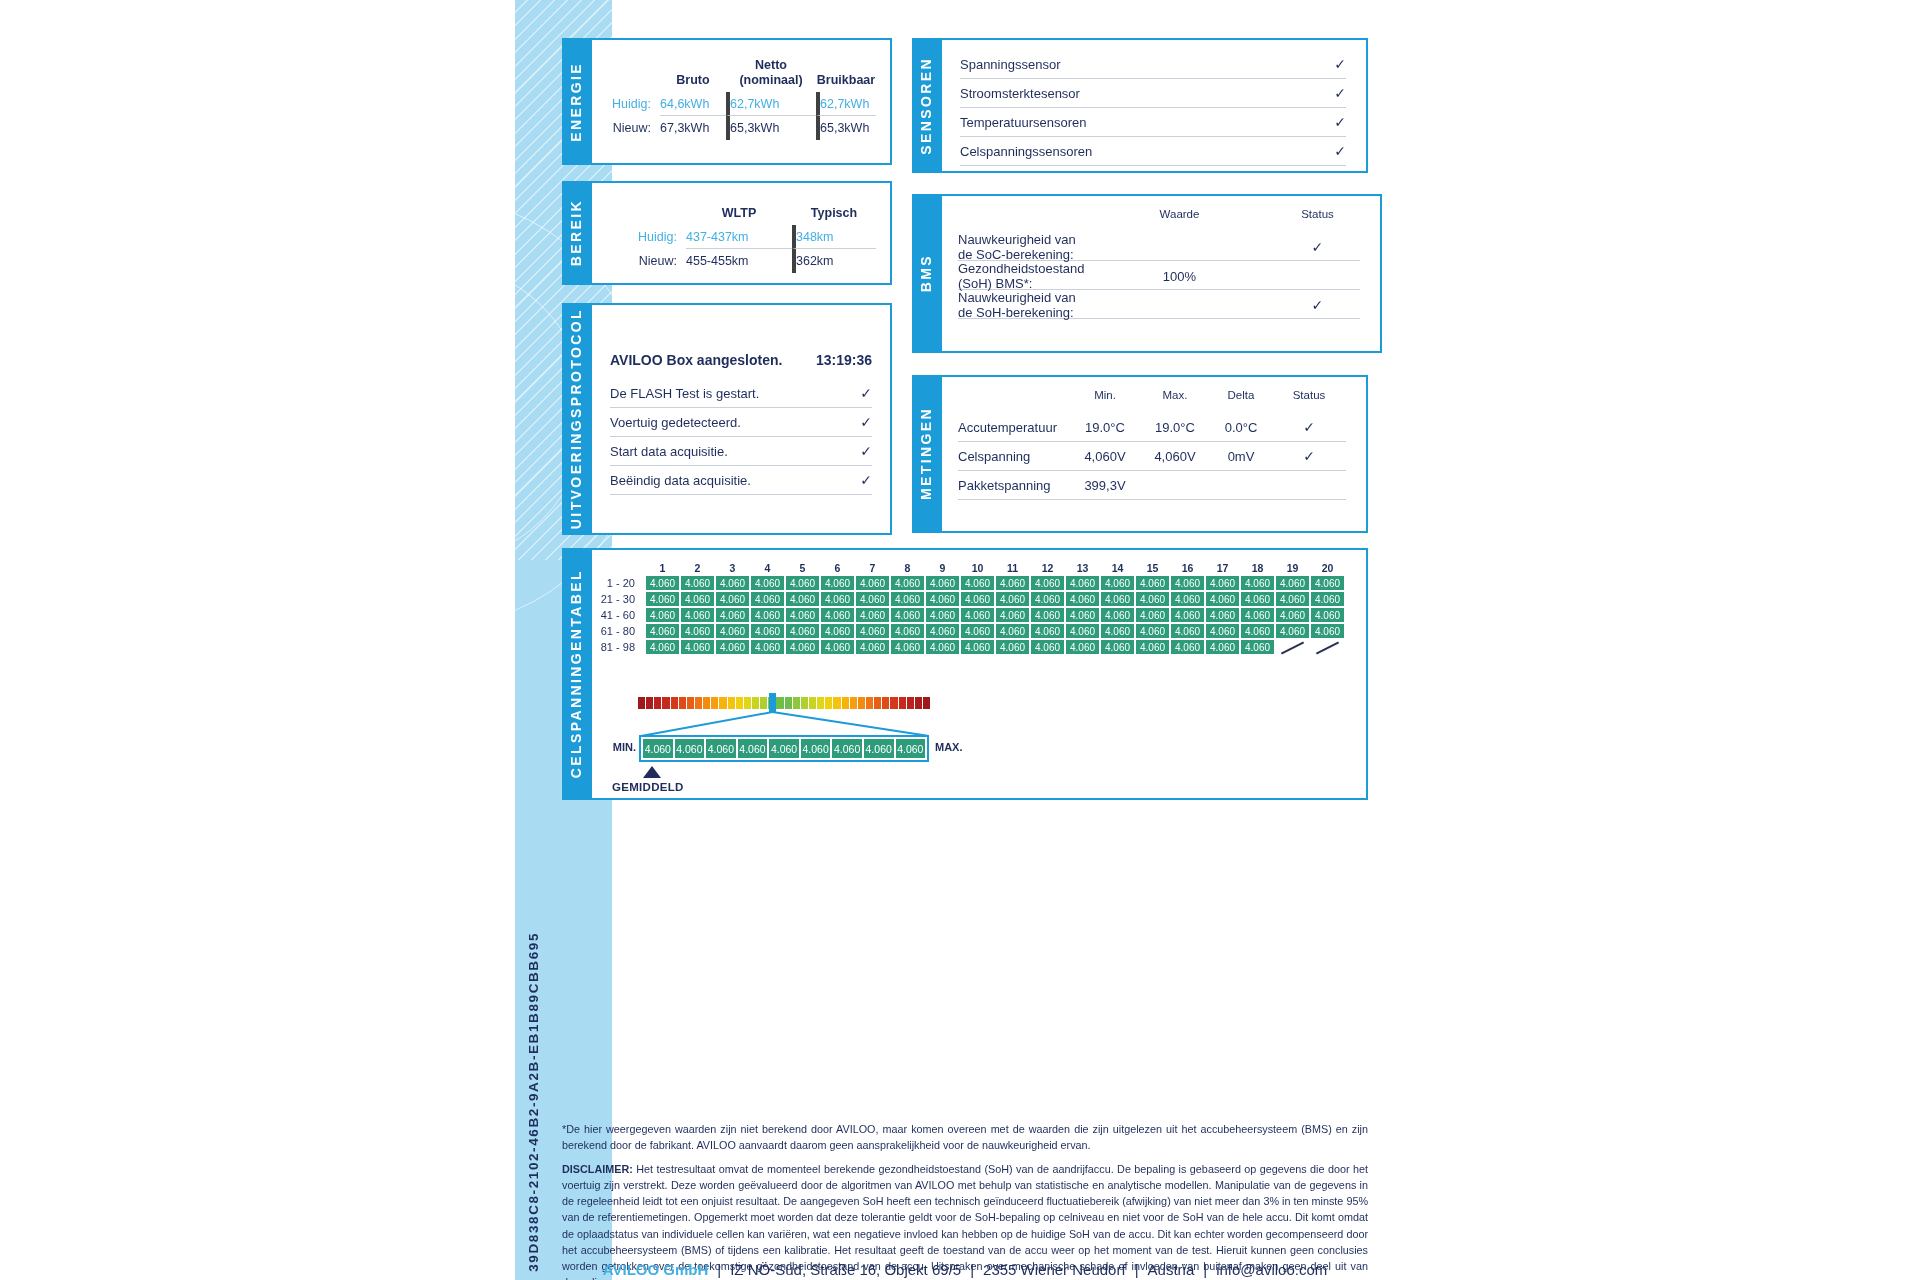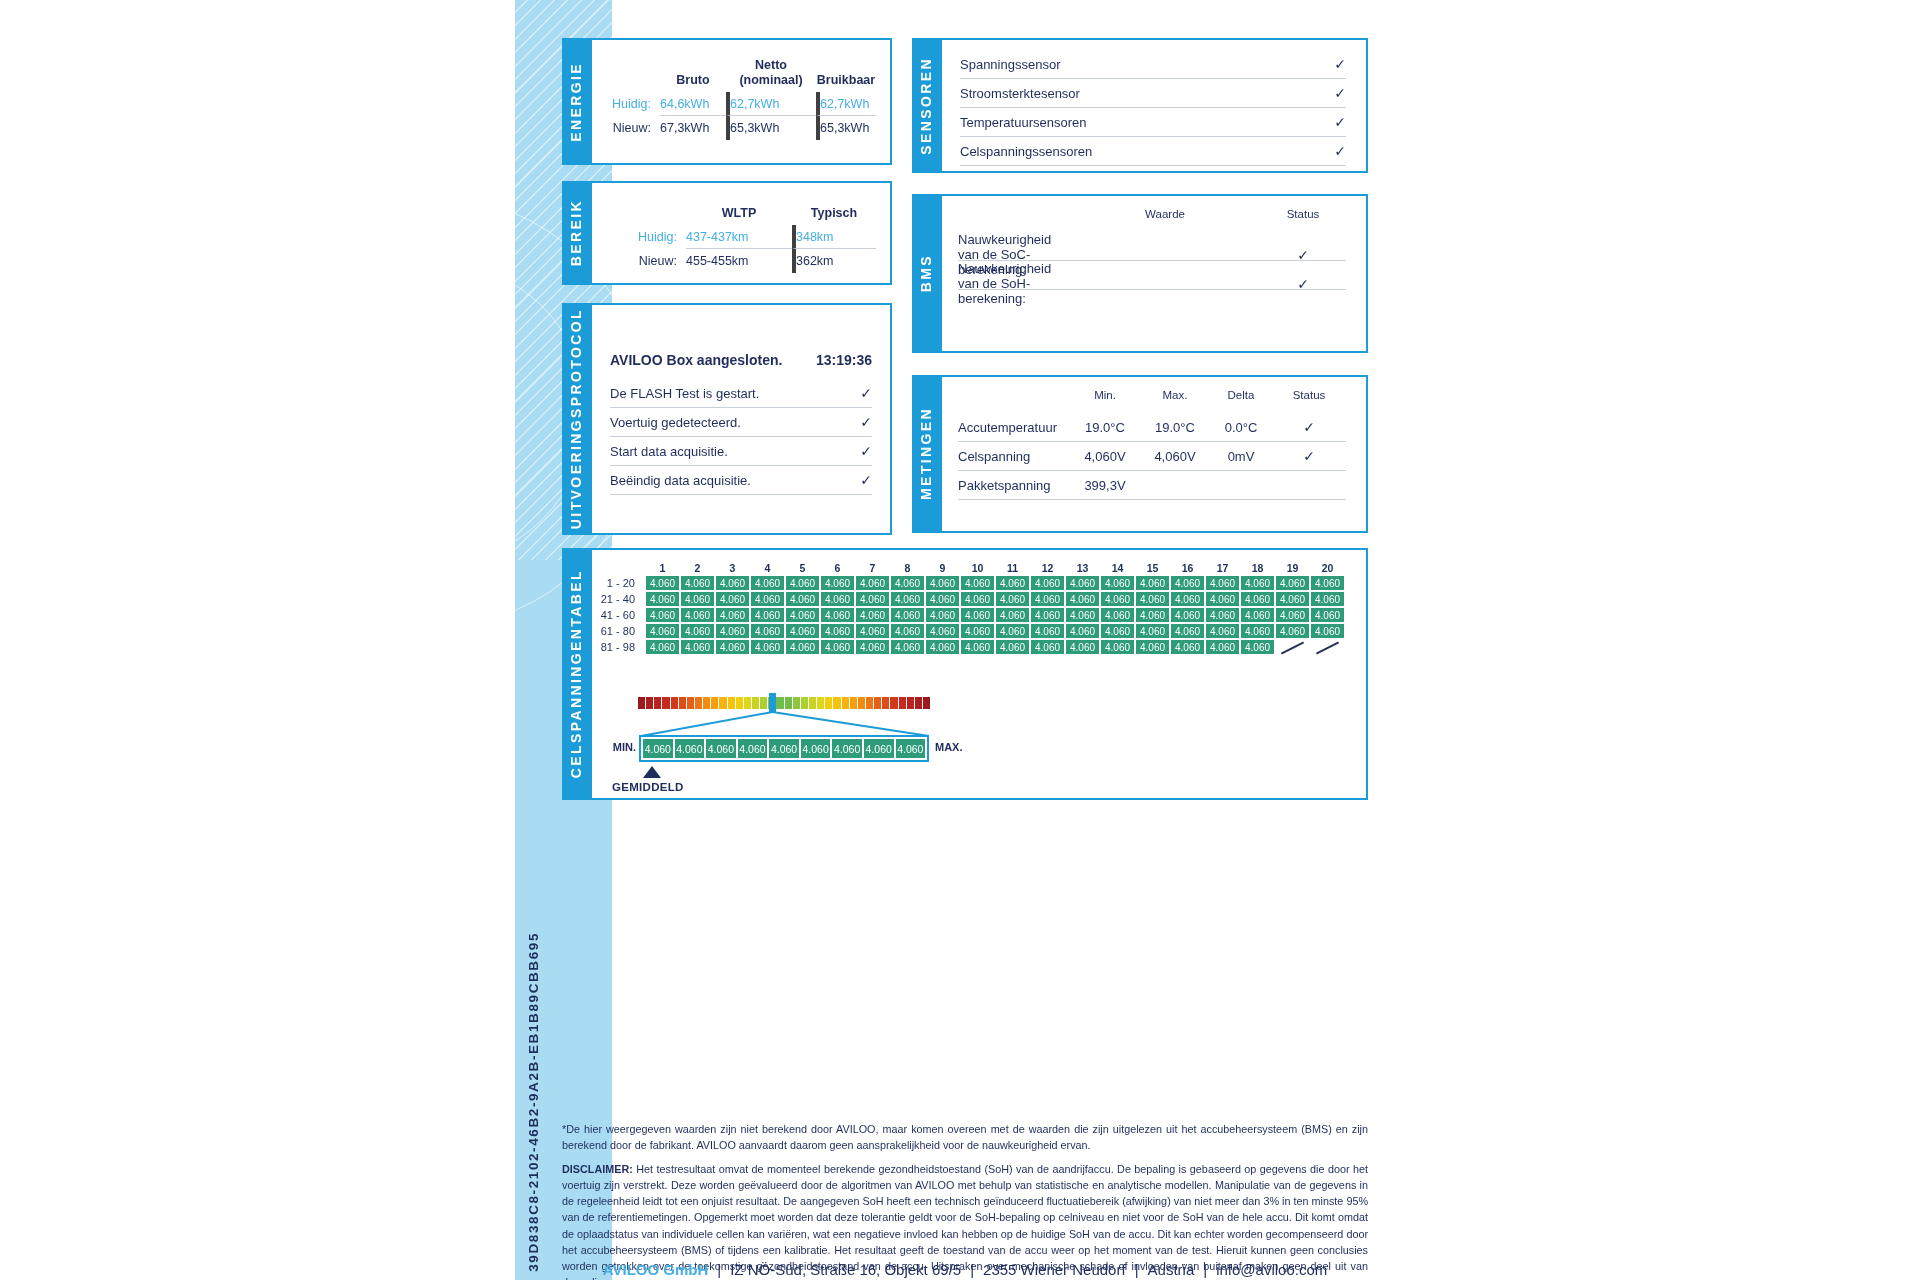--- a/index.html
+++ b/index.html
@@ -209,20 +209,25 @@
     <div class="box gtbl" id="bms-grid">
         <div class="bms-head">
           <div></div>
           <div>Waarde</div>
           <div>Status</div>
         </div>
         <div class="bms-row">
           <div class="glabel">Nauwkeurigheid van de SoC-berekening:</div>
           <div class="gcell"></div>
           <div class="gcell chk">✓</div>
+        </div>
+        <div class="bms-row">
+          <div class="glabel">Gezondheidstoestand (SoH) BMS*:</div>
+          <div class="gcell">100%</div>
+          <div class="gcell"></div>
         </div>
         <div class="bms-row">
           <div class="glabel">Nauwkeurigheid van de SoH-berekening:</div>
           <div class="gcell"></div>
           <div class="gcell chk">✓</div>
         </div>
       </div>
   </section>
 
   <section class="panel" id="panel-metingen">
@@ -302,21 +307,21 @@
           <div class="cv-cell">4.060</div>
           <div class="cv-cell">4.060</div>
           <div class="cv-cell">4.060</div>
           <div class="cv-cell">4.060</div>
           <div class="cv-cell">4.060</div>
           <div class="cv-cell">4.060</div>
           <div class="cv-cell">4.060</div>
           <div class="cv-cell">4.060</div>
           <div class="cv-cell">4.060</div>
           <div class="cv-cell">4.060</div>
-          <div class="cv-rowl">21 - 40</div>
+          <div class="cv-rowl">21 - 30</div>
           <div class="cv-cell">4.060</div>
           <div class="cv-cell">4.060</div>
           <div class="cv-cell">4.060</div>
           <div class="cv-cell">4.060</div>
           <div class="cv-cell">4.060</div>
           <div class="cv-cell">4.060</div>
           <div class="cv-cell">4.060</div>
           <div class="cv-cell">4.060</div>
           <div class="cv-cell">4.060</div>
           <div class="cv-cell">4.060</div>

